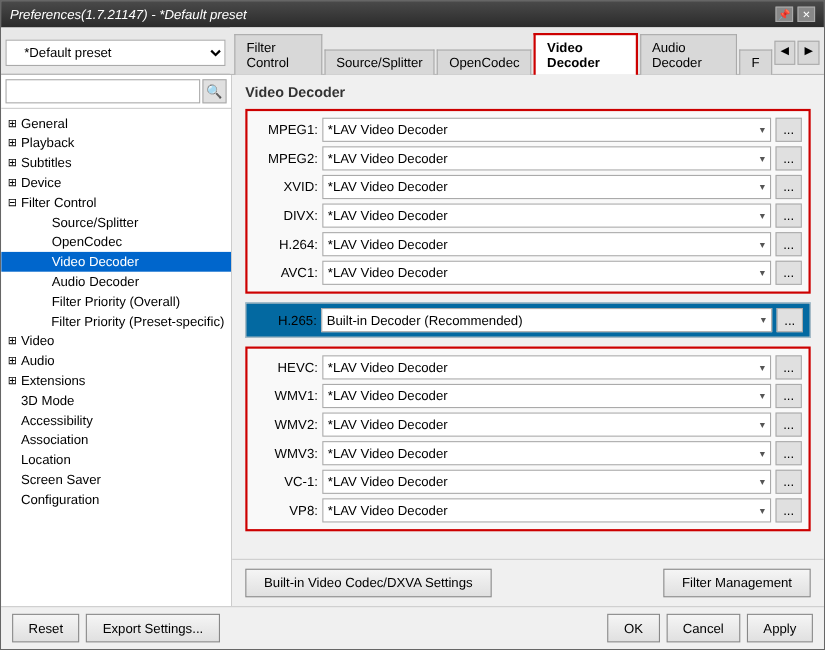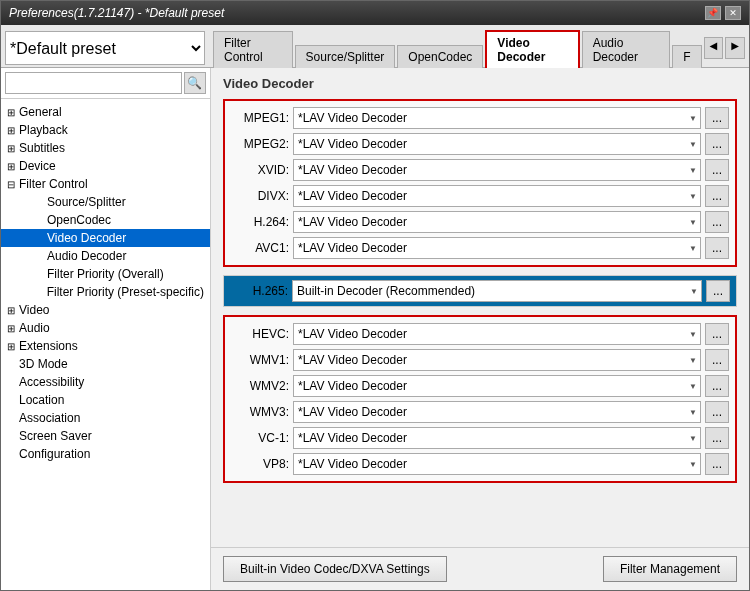--- a/index.html
+++ b/index.html
@@ -256,24 +256,24 @@
       background: linear-gradient(to bottom, #f5f5f5, #e0e0e0);
       cursor: pointer;
       font-size: 12px;
       height: 26px;
     }
     .btn-footer.primary {
       background: linear-gradient(to bottom, #f5f5f5, #e0e0e0);
     }
     .preset-select {
       width: 200px;
-      height: 34px;
-      border: 1px solid #aaa;
-      padding: 0 0;
-      font-size: 16px;
+      height: 24px;
+      border: 1px solid #aaa;
+      padding: 0 12px;
+      font-size: 12px;
       background: #fff;
     }
     .content-scroll {
       flex: 1;
       overflow-y: auto;
       overflow-x: hidden;
       display: flex;
       flex-direction: column;
     }
   </style>
@@ -375,25 +375,25 @@
         <div class="tree-item level-0">
           <span class="tree-toggle"> </span>
           <span>3D Mode</span>
         </div>
         <div class="tree-item level-0">
           <span class="tree-toggle"> </span>
           <span>Accessibility</span>
         </div>
         <div class="tree-item level-0">
           <span class="tree-toggle"> </span>
+          <span>Association</span>
+        </div>
+        <div class="tree-item level-0">
+          <span class="tree-toggle"> </span>
           <span>Location</span>
-        </div>
-        <div class="tree-item level-0">
-          <span class="tree-toggle"> </span>
-          <span>Association</span>
         </div>
         <div class="tree-item level-0">
           <span class="tree-toggle"> </span>
           <span>Screen Saver</span>
         </div>
         <div class="tree-item level-0">
           <span class="tree-toggle"> </span>
           <span>Configuration</span>
         </div>
       </div>
@@ -545,13 +545,24 @@
         </div>
       </div>
 
       <div class="bottom-buttons">
         <button class="btn-large">Built-in Video Codec/DXVA Settings</button>
         <button class="btn-large">Filter Management</button>
       </div>
     </div>
   </div>
 
+  <div class="footer">
+    <div class="footer-left">
+      <button class="btn-footer">Reset</button>
+      <button class="btn-footer">Export Settings...</button>
+    </div>
+    <div class="footer-right">
+      <button class="btn-footer">OK</button>
+      <button class="btn-footer">Cancel</button>
+      <button class="btn-footer primary">Apply</button>
+    </div>
+  </div>
 </div>
 
 </body></html>

